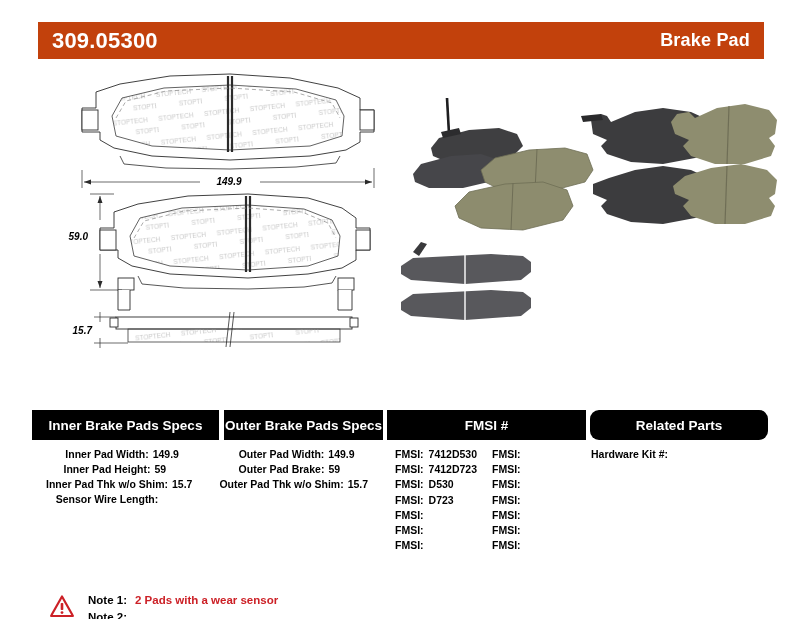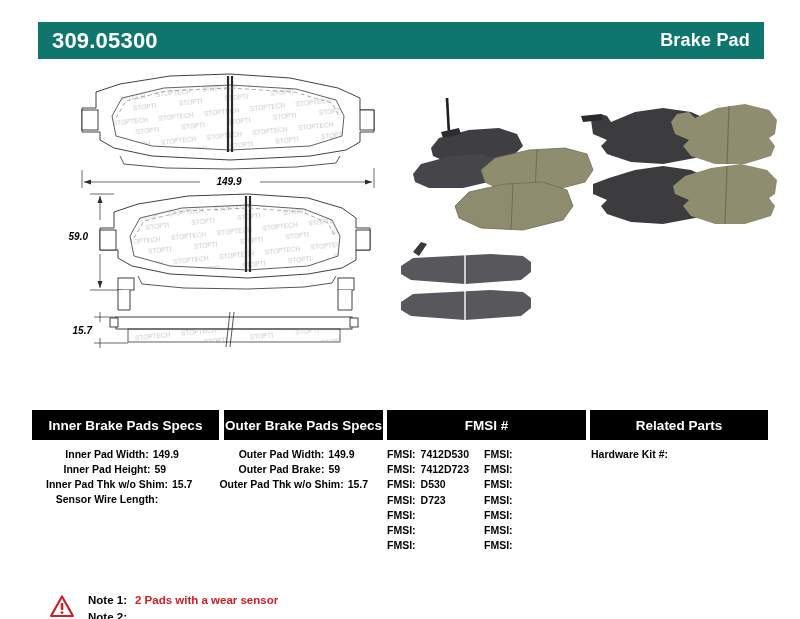--- a/index.html
+++ b/index.html
@@ -19,21 +19,21 @@
     overflow: hidden;
   }
 
   
   .header-bar {
     position: absolute;
     left: 38px;
     top: 22px;
     width: 726px;
     height: 37px;
-    background: #0f766e;
+    background: #c2410c;
     display: flex;
     align-items: center;
     justify-content: space-between;
     padding: 0 14px;
     box-sizing: border-box;
   }
   .header-part {
     color: #ffffff;
     font-size: 22px;
     font-weight: bold;
@@ -88,21 +88,21 @@
     font-size: 13.5px;
     font-weight: bold;
     display: flex;
     align-items: center;
     justify-content: center;
     box-sizing: border-box;
   }
   .th-inner  { width: 188px; }
   .th-outer  { width: 160px; margin-left: 1px; }
   .th-fmsi   { width: 200px; }
-  .th-rel    { width: 179px; }
+  .th-rel    { width: 179px; border-radius: 9px; }
 
   .tbody {
     display: flex;
     padding-top: 7px;
     font-size: 10.5px;
     font-weight: bold;
   }
   .col-inner  { width: 188px; }
   .col-outer  { width: 161px; }
   .col-fmsi   { width: 200px; }
@@ -126,20 +126,21 @@
   
   .fmsi-grid {
     display: flex;
     padding-left: 6px;
   }
   .fmsi-sub { width: 107px; }
   .fmsi-row {
     display: flex;
     line-height: 15.2px;
     white-space: nowrap;
+    margin-left: 8px;
   }
   .fmsi-key { }
   .fmsi-val { padding-left: 5px; }
 
   .rel-row {
     line-height: 15px;
     padding-left: 10px;
     white-space: nowrap;
   }
 

